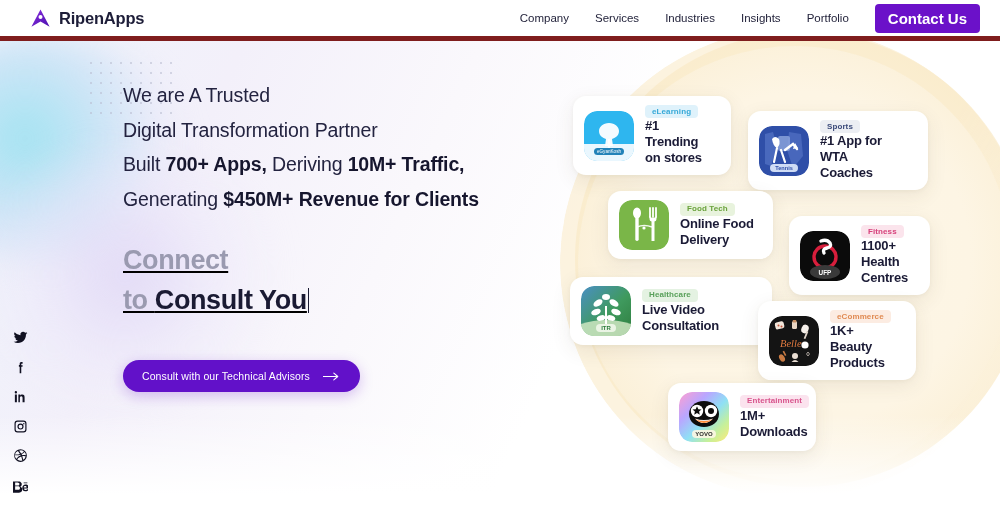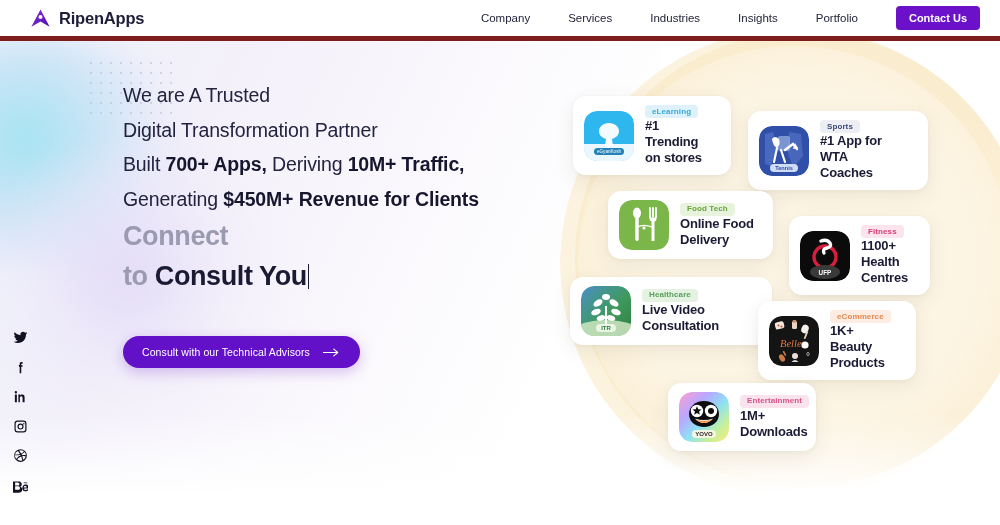--- a/index.html
+++ b/index.html
@@ -49,33 +49,33 @@
 
   
   .header{
     position:absolute;left:0;top:0;width:1000px;height:41px;
     background:#ffffff;border-bottom:5px solid #7f1d1d;
     display:flex;align-items:center;z-index:30;
   }
   .brand{display:flex;align-items:center;gap:7px;margin-left:29px;cursor:pointer;}
   .brand-mark{width:23px;height:23px;display:block;}
   .brand-name{font-size:16.5px;font-weight:700;color:#1d1d38;letter-spacing:-.2px;}
-  .nav{margin-left:auto;margin-right:20px;display:flex;align-items:center;gap:38px;}
+  .nav{margin-left:auto;margin-right:20px;display:flex;align-items:center;gap:26px;}
   .nav-item{font-size:11.5px;color:#24243c;cursor:pointer;white-space:nowrap;}
   .nav-cta{
-    background:#6b11c9;color:#ffffff;font-size:11px;font-weight:600;
+    background:#6b11c9;color:#ffffff;font-size:15px;font-weight:600;
     padding:6px 13px;border-radius:4px;border:none;cursor:pointer;white-space:nowrap;
     font-family:"Liberation Sans", sans-serif;
   }
 
   
   .hero-left{position:absolute;left:123px;top:78px;width:430px;z-index:10;}
   .headline{font-size:19.5px;line-height:34.5px;color:#232340;font-weight:400;letter-spacing:-.15px;}
   .headline b{font-weight:700;color:#16162e;}
-  .subhead{font-size:27px;line-height:40px;letter-spacing:-.4px;}
+  .subhead{margin-top:24px;font-size:27px;line-height:40px;letter-spacing:-.4px;text-decoration:underline;}
   .sub-grey{color:#9a9ab0;font-weight:700;}
   .sub-dark{color:#1a1a33;font-weight:700;}
   .caret{display:inline-block;width:1.5px;height:25px;background:#1a1a33;vertical-align:-4px;margin-left:1px;}
   .cta{
     margin-top:40px;display:inline-flex;align-items:center;gap:13px;
     background:#6211c9;color:#fff;border:none;border-radius:20px;
     padding:10px 19px;font-size:10.5px;font-weight:500;cursor:pointer;
     font-family:"Liberation Sans", sans-serif;letter-spacing:.1px;
     box-shadow:0 4px 14px rgba(98,17,201,.25);
   }

